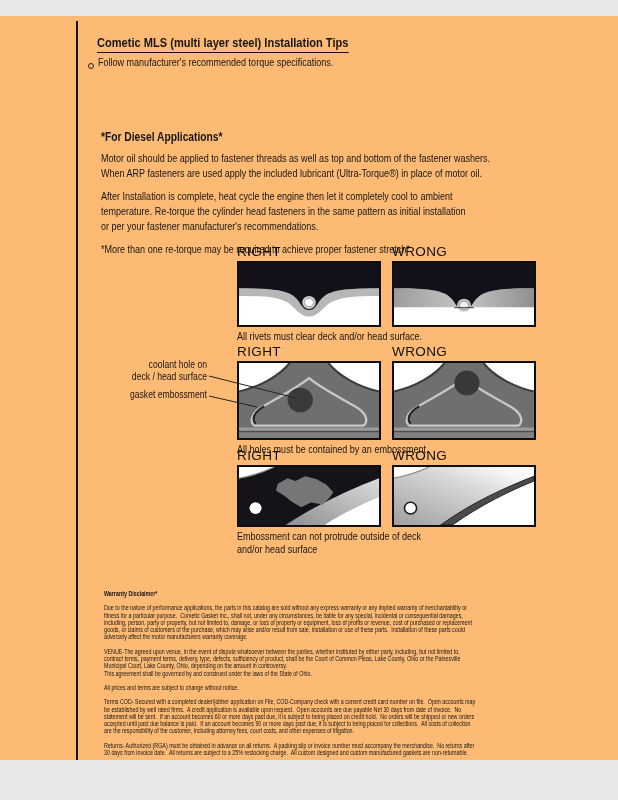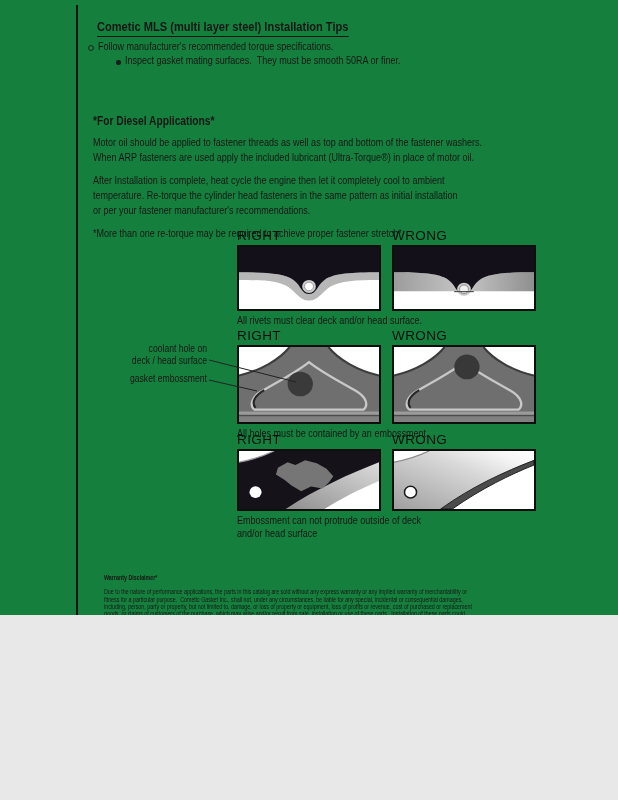--- a/index.html
+++ b/index.html
@@ -1,37 +1,37 @@
 <!DOCTYPE html>
 <html><head>
 <meta charset="utf-8">
 <style>
   html,body{margin:0;padding:0;background:#e8e8e8;}
   .page{
-    position:relative;width:618px;height:615px;background:#15803d;
+    position:relative;width:618px;height:744px;background:#fdba74;
     font-family:"Liberation Sans",sans-serif;color:#161616;overflow:hidden;
-    margin:0 auto;
+    margin:16px auto;
   }
   .cond{transform:scaleX(0.82);transform-origin:0 0;}
   .cond-r{transform:scaleX(0.82);transform-origin:100% 0;}
 
   .edge-line{position:absolute;left:76px;top:5px;width:2px;height:791px;background:#141414;}
 
   .title{
     position:absolute;left:97px;top:19px;font-size:13.5px;font-weight:bold;
     border-bottom:1.5px solid #141414;padding-bottom:2px;white-space:pre;
   }
 
   .bullets{position:absolute;left:88px;top:39px;font-size:11px;line-height:14.2px;}
-  .b-row{display:flex;align-items:center;white-space:pre;}
+  .b-row{display:flex;align-items:flex-end;white-space:pre;}
   .b-row.sub{margin-left:28px;}
   .ring{flex:0 0 auto;width:4px;height:4px;border:1px solid #222;border-radius:50%;margin:4.5px 4px 0 0;}
   .dot{flex:0 0 auto;width:4.5px;height:4.5px;background:#1c1c1c;border-radius:50%;margin:4.5px 4px 0 0;}
 
-  .diesel{position:absolute;left:93px;top:114px;font-size:11px;line-height:15px;}
+  .diesel{position:absolute;left:101px;top:114px;font-size:11px;line-height:15px;}
   .diesel-h{font-size:12.5px;font-weight:bold;margin:0 0 6px 0;white-space:pre;}
   .diesel p{margin:0 0 8px 0;white-space:pre;}
 
   .fig{position:absolute;left:237px;width:310px;}
   .fig-heads,.fig-panels{display:flex;gap:11px;}
   .fig-head{width:144px;font-size:13.5px;letter-spacing:0.4px;color:#101010;}
   .fig-heads{margin-bottom:2px;}
   .fig-panel{display:block;width:140px;border:2px solid #0e0e0e;background:#fff;}
   .fig-cap{font-size:11px;line-height:13px;margin-top:3px;white-space:pre-line;}
   #fig-rivets{top:228px;}
@@ -55,24 +55,20 @@
 <div class="page">
 
   <div class="edge-line"></div>
 
   <div class="title cond">Cometic MLS (multi layer steel) Installation Tips</div>
 
   <div class="bullets">
     <div class="b-row">
       <span class="ring"></span>
       <span class="cond">Follow manufacturer's recommended torque specifications.</span>
-    </div>
-    <div class="b-row sub">
-      <span class="dot"></span>
-      <span class="cond">Inspect gasket mating surfaces.  They must be smooth 50RA or finer.</span>
     </div>
   </div>
 
   <div class="diesel">
     <div class="diesel-h cond">*For Diesel Applications*</div>
     <p class="cond">Motor oil should be applied to fastener threads as well as top and bottom of the fastener washers.
 When ARP fasteners are used apply the included lubricant (Ultra-Torque®) in place of motor oil.</p>
     <p class="cond">After Installation is complete, heat cycle the engine then let it completely cool to ambient
 temperature. Re-torque the cylinder head fasteners in the same pattern as initial installation
 or per your fastener manufacturer's recommendations.</p>

